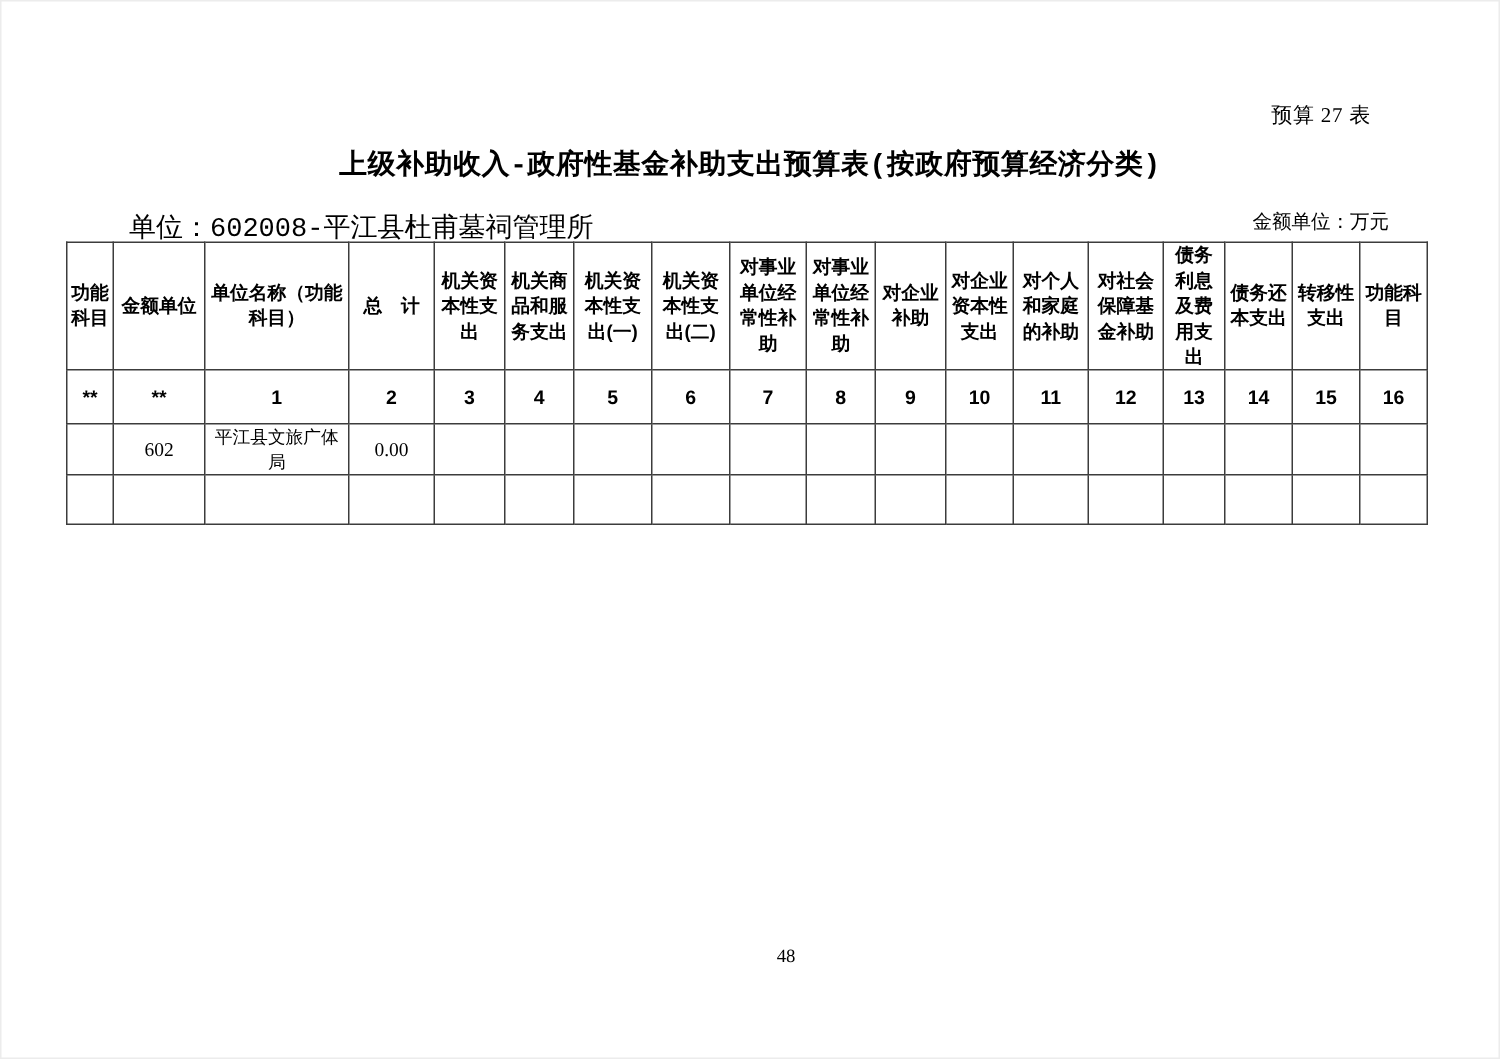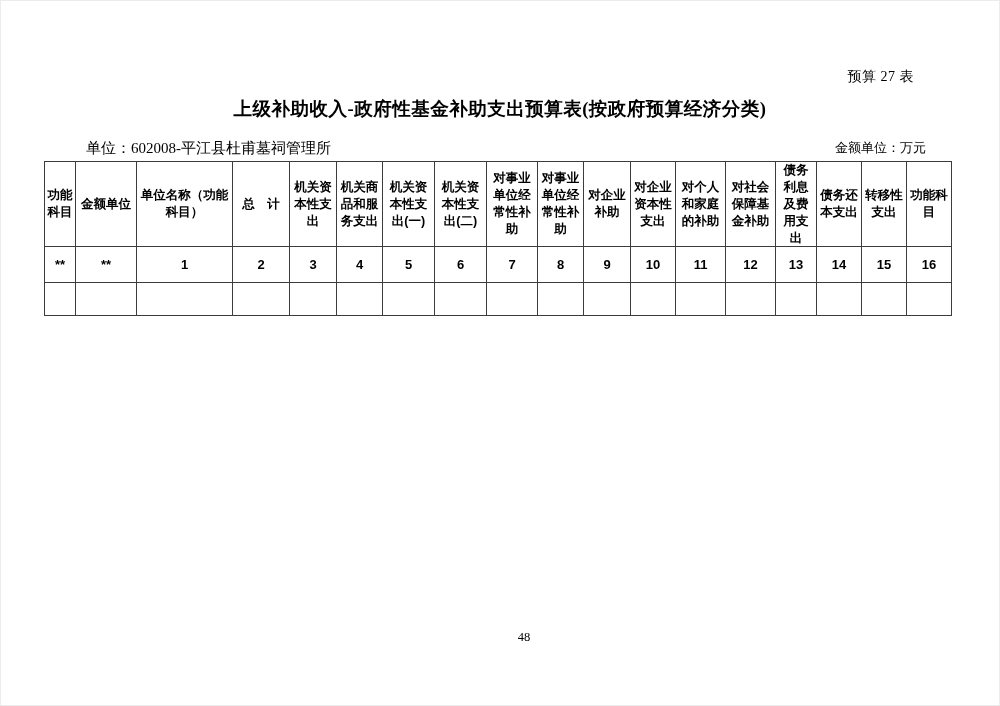--- a/index.html
+++ b/index.html
@@ -16,29 +16,30 @@
     position: absolute;
     top: 68px; right: 86px;
     font-size: 14px;
     letter-spacing: 0.5px;
   }
   .doc-title {
     position: absolute;
     top: 96px; left: 0;
     width: 100%;
     text-align: center;
-    font-family: Liberation Serif, serif;
+    font-family: Liberation Mono, monospace;
     font-weight: bold;
     font-size: 18.5px;
     letter-spacing: 0.5px;
   }
   .meta-left {
     position: absolute;
     top: 139px; left: 86px;
-    font-size: 15px;
+    font-size: 18px;
+    font-family: Liberation Mono, monospace;
   }
   .meta-right {
     position: absolute;
     top: 139px; right: 74px;
     font-size: 13px;
   }
   table.budget {
     position: absolute;
     top: 161px; left: 44px;
     border-collapse: collapse;
@@ -147,20 +148,40 @@
       <td>8</td>
       <td>9</td>
       <td>10</td>
       <td>11</td>
       <td>12</td>
       <td>13</td>
       <td>14</td>
       <td>15</td>
       <td>16</td>
     </tr>
+    <tr class="data-row row-1">
+      <td></td>
+      <td>602</td>
+      <td class="name-cell">平江县文旅广体局</td>
+      <td>0.00</td>
+      <td></td>
+      <td></td>
+      <td></td>
+      <td></td>
+      <td></td>
+      <td></td>
+      <td></td>
+      <td></td>
+      <td></td>
+      <td></td>
+      <td></td>
+      <td></td>
+      <td></td>
+      <td></td>
+    </tr>
     <tr class="data-row row-3">
       <td></td>
       <td></td>
       <td class="name-cell"></td>
       <td></td>
       <td></td>
       <td></td>
       <td></td>
       <td></td>
       <td></td>

